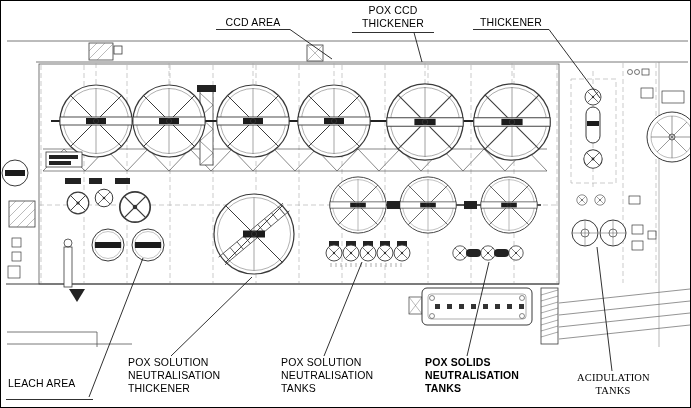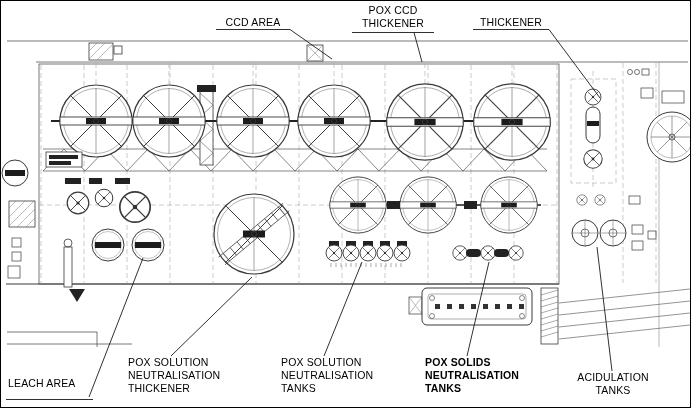--- a/index.html
+++ b/index.html
@@ -343,15 +343,15 @@
 THICKENER</div>
 
   <div class="callout" style="left:280px; top:355px;">POX SOLUTION
 NEUTRALISATION
 TANKS</div>
 
   <div class="callout" style="left:424px; top:355px;font-weight:bold;">POX SOLIDS
 NEUTRALISATION
 TANKS</div>
 
-  <div class="callout c-center" style="left:576px; top:370px; width:72px;">ACIDULATION
+  <div class="callout c-center" style="left:576px; top:370px; width:72px;font-family:Liberation Serif, serif;">ACIDULATION
 TANKS</div>
 </div>
 
 </body></html>

